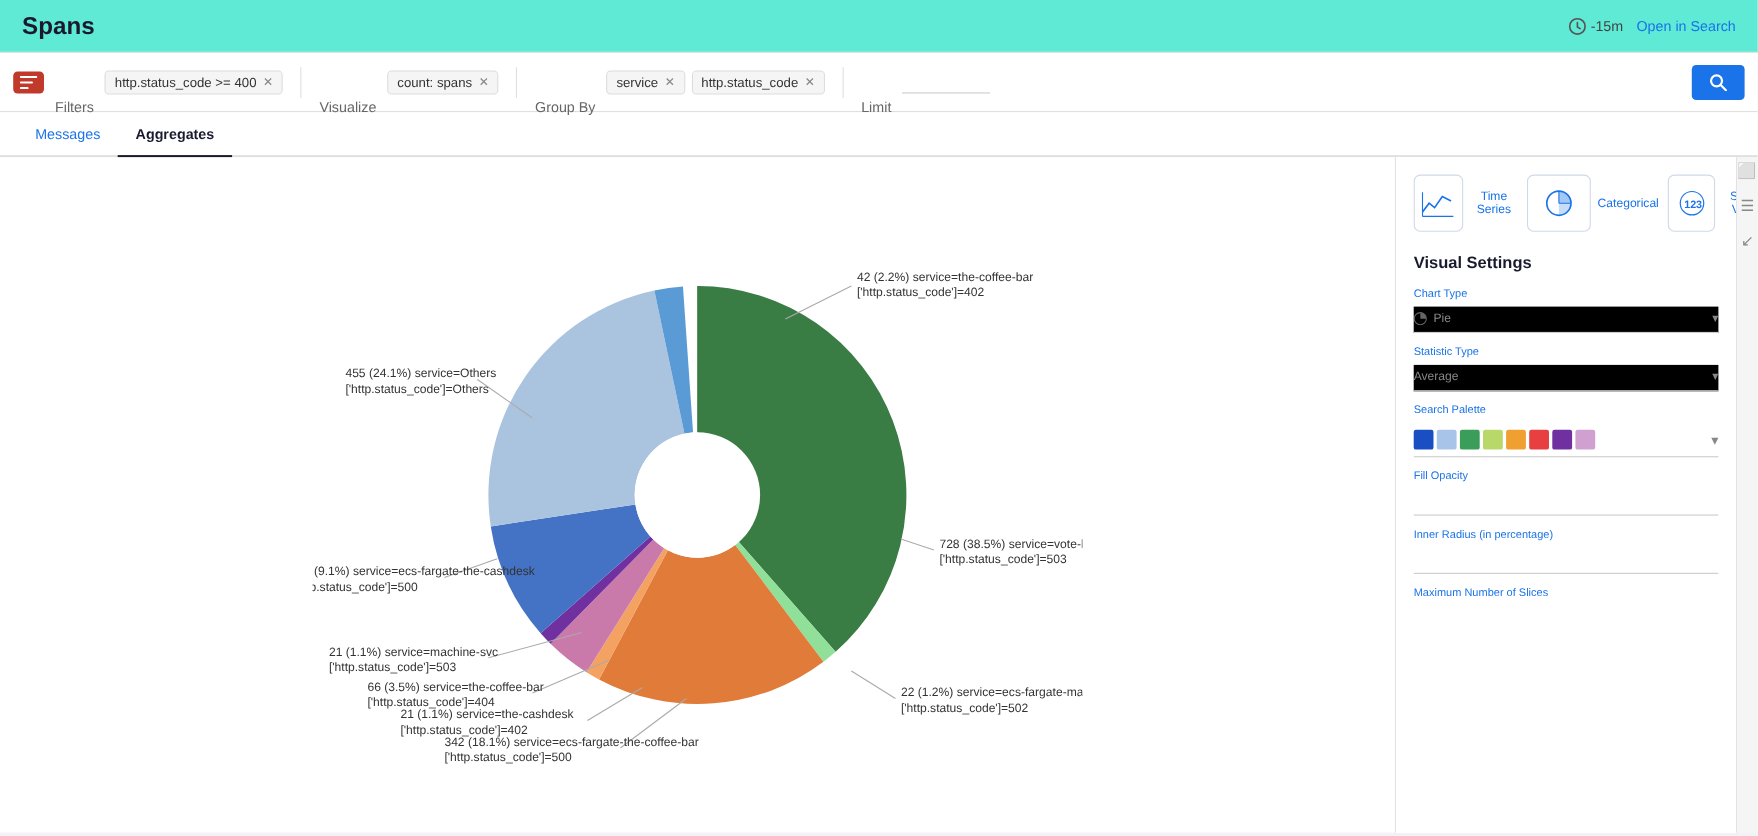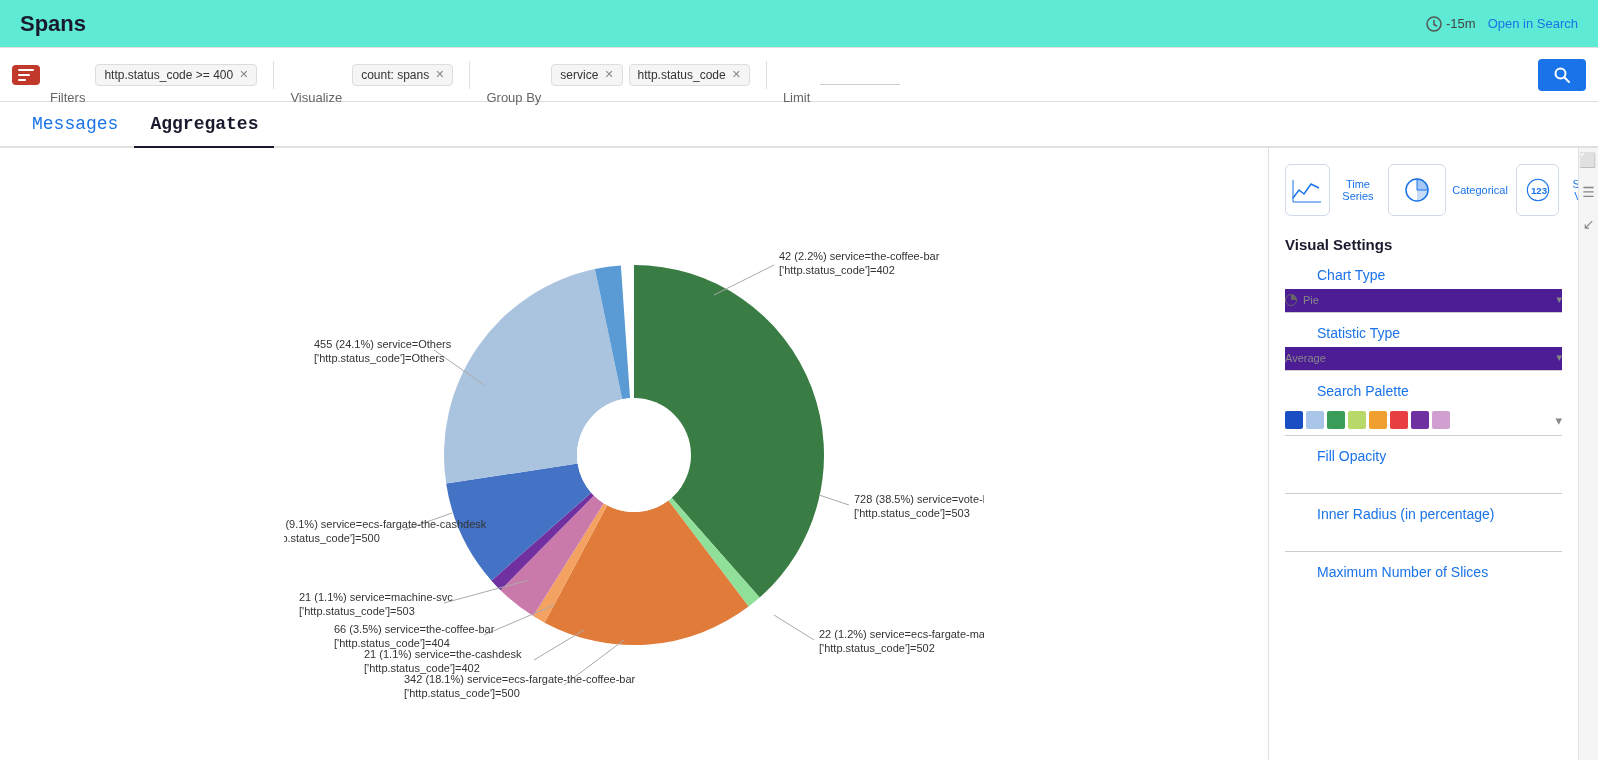--- a/index.html
+++ b/index.html
@@ -18,21 +18,21 @@
     .filter-label { color: #666; font-size: 13px; margin-right: 4px; margin-top: 45px; }
     .filter-tag { display: inline-flex; background: #f5f5f5; border: 1px solid #ddd; border-radius: 4px; padding: 3px 8px; gap: 6px; font-size: 12px; color: #333; }
     .filter-tag .remove { cursor: pointer; color: #888; font-size: 11px; }
     .filter-section { display: flex; align-items: center; gap: 6px; }
     .divider-v { width: 1px; height: 28px; background: #e0e0e0; margin: 0 6px; }
     .limit-input { border: none; border-bottom: 1px solid #ccc; outline: none; width: 80px; padding: 2px 4px; font-size: 13px; color: #888; background: transparent; }
     .search-btn { background: #1a73e8; color: #fff; border: none; border-radius: 4px; padding: 8px 16px; cursor: pointer; display: flex; align-items: center; justify-content: center; margin-left: auto; }
 
     
     .tabs { display: flex; background: #fff; border-bottom: 2px solid #e0e0e0; padding: 0 16px; }
-    .tab { padding: 12px 16px; cursor: pointer; color: #1a73e8; font-size: 18px; border-bottom: 2px solid transparent; margin-bottom: -2px; font-family: Liberation Mono, monospace; }
+    .tab { padding: 12px 16px; cursor: pointer; color: #1a73e8; font-size: 13px; border-bottom: 2px solid transparent; margin-bottom: -2px; }
     .tab.active { color: #1a1a2e; border-bottom: 2px solid #1a1a2e; font-weight: 600; }
 
     
     .main { display: flex; height: calc(760px - 48px - 54px - 44px); }
 
     
     .chart-area { flex: 1; background: #fff; position: relative; overflow: hidden; padding: 20px; }
 
     
     .right-panel { width: 310px; background: #fff; border-left: 1px solid #e0e0e0; overflow-y: auto; padding: 16px; }
@@ -40,22 +40,22 @@
 
     
     .panel-types { display: flex; gap: 8px; margin-bottom: 20px; }
     .panel-type-item { display: flex; flex-direction: row; align-items: center; gap: 6px; flex: 1; cursor: pointer; }
     .panel-type-icon { width: 58px; height: 52px; border: 1px solid #d0d9e8; border-radius: 6px; display: flex; align-items: center; justify-content: center; background: #fff; color: #1a73e8; }
     .panel-type-icon svg { width: 32px; height: 32px; }
     .panel-type-label { font-size: 11px; color: #1a73e8; text-align: center; }
 
     
     .visual-settings-title { font-size: 15px; font-weight: 600; color: #1a1a2e; margin-bottom: 14px; }
-    .setting-label { font-size: 14px; color: #1a73e8; margin-bottom: 6px; margin-top: 12px; margin-left: 32px; }
-    .setting-select { width: 100%; border: none; border-bottom: 1px solid #ccc; padding: 4px 0; font-size: 13px; color: #333; background: #4c1d95; display: flex; align-items: center; justify-content: space-between; cursor: pointer; }
+    .setting-label { font-size: 10px; color: #1a73e8; margin-bottom: 6px; margin-top: 12px; }
+    .setting-select { width: 100%; border: none; border-bottom: 1px solid #ccc; padding: 4px 0; font-size: 13px; color: #333; background: #000000; display: flex; align-items: center; justify-content: space-between; cursor: pointer; }
     .setting-select span { color: #888; font-size: 11px; }
     .setting-input { width: 100%; border: none; border-bottom: 1px solid #ccc; padding: 4px 0; font-size: 13px; color: #333; background: transparent; outline: none; }
     .color-palette { display: flex; gap: 4px; padding: 6px 0; border-bottom: 1px solid #ccc; align-items: center; justify-content: space-between; }
     .color-swatch { width: 18px; height: 18px; border-radius: 2px; }
 
     
     .scrollbar-panel { width: 20px; background: #f5f5f5; border-left: 1px solid #e0e0e0; display: flex; flex-direction: column; align-items: center; padding: 4px 0; gap: 16px; }
     .scrollbar-icon { color: #888; cursor: pointer; font-size: 14px; }
 
     

